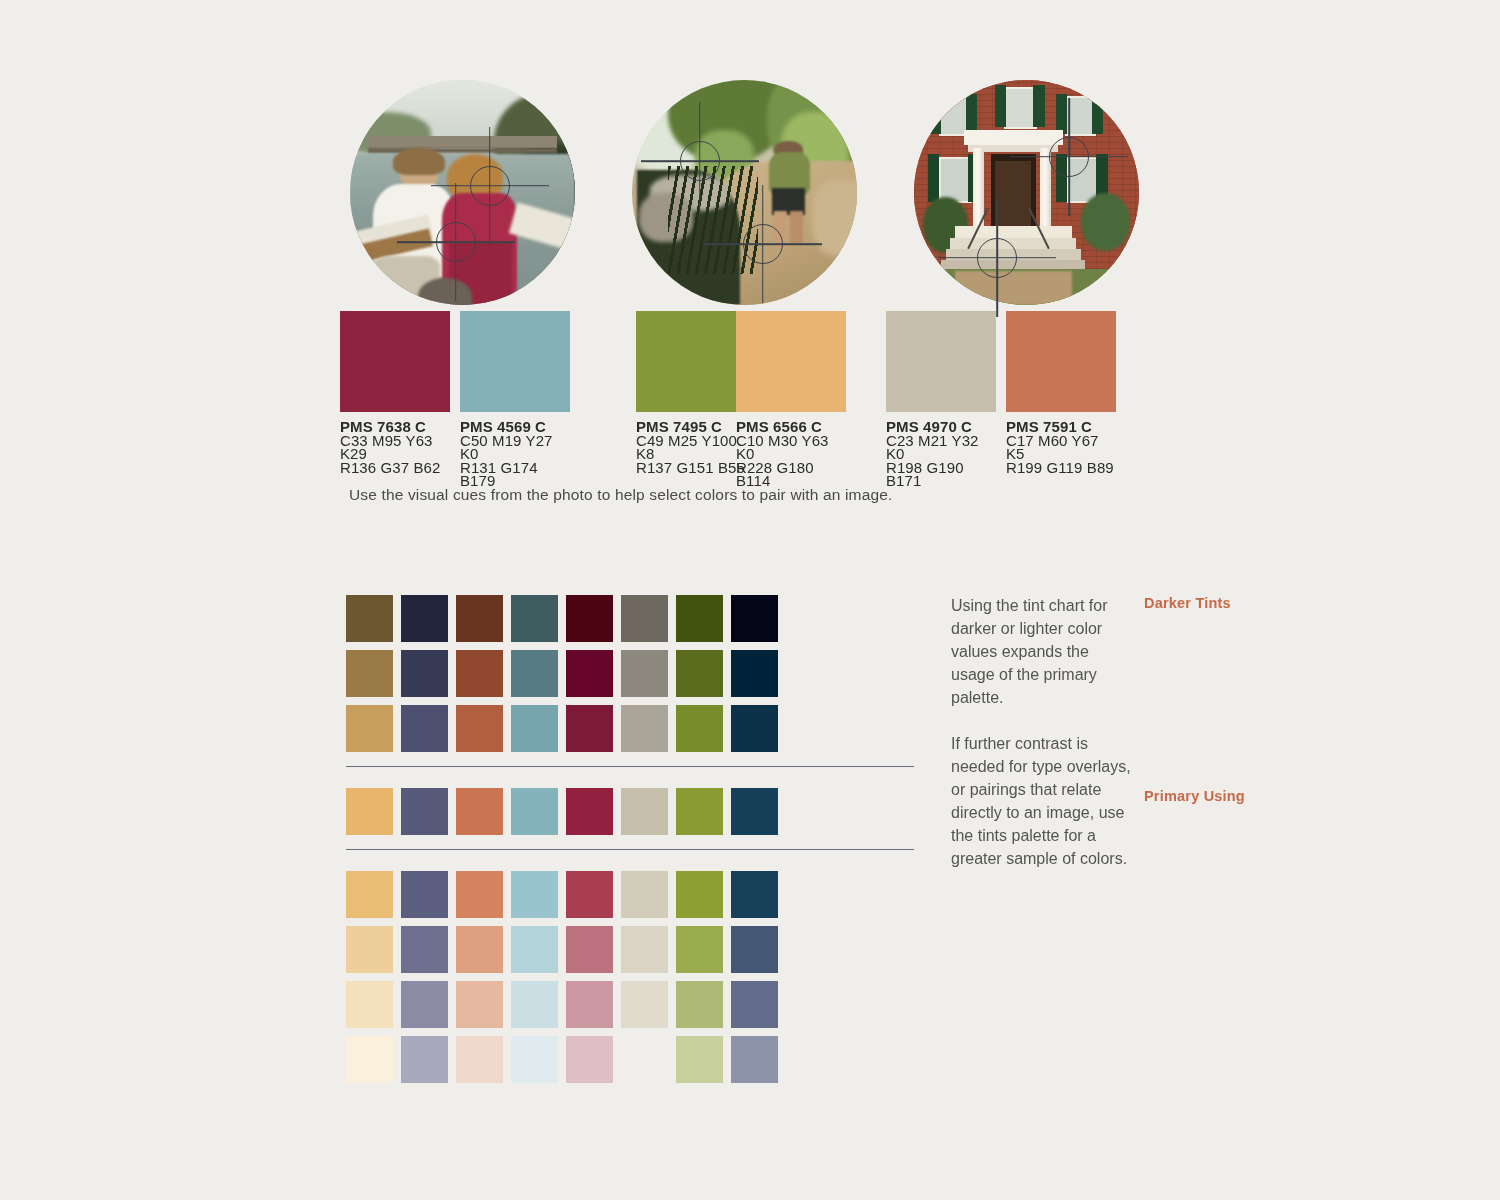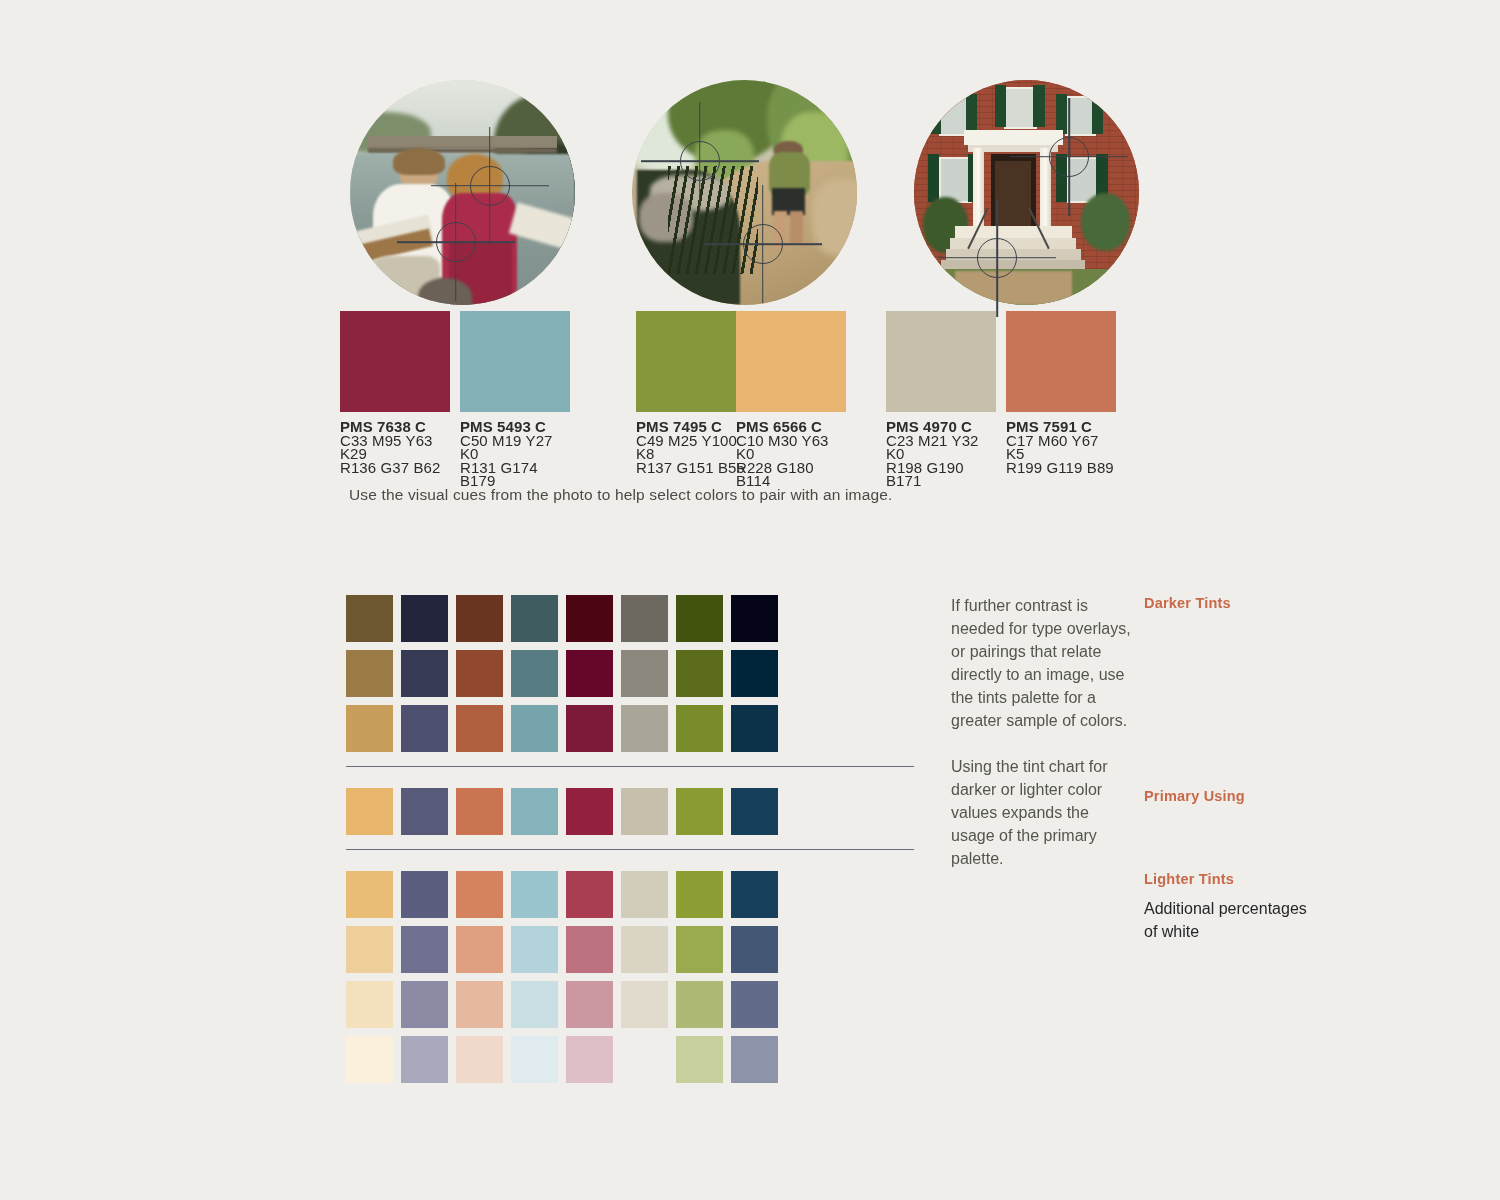--- a/index.html
+++ b/index.html
@@ -266,21 +266,21 @@
         <div class="pms-chip" style="background: rgb(140, 36, 64);"></div>
         <div class="pms-text">
           <div class="pms-name">PMS 7638 C</div>
           <div>C33 M95 Y63 K29</div>
           <div>R136 G37 B62</div>
         </div>
       </div>
       <div class="pms-item" style="left: 120px;">
         <div class="pms-chip" style="background: rgb(131, 177, 183);"></div>
         <div class="pms-text">
-          <div class="pms-name">PMS 5493 C</div>
+          <div class="pms-name">PMS 4569 C</div>
           <div>C50 M19 Y27 K0</div>
           <div>R131 G174 B179</div>
         </div>
       </div>
     </div>
     <div class="pms-group" style="left: 276px;">
       <div class="pms-item" style="left: 0px; padding-left: 20px;">
         <div class="pms-chip" style="background: rgb(134, 150, 58);"></div>
         <div class="pms-text">
           <div class="pms-name">PMS 7495 C</div>
@@ -390,22 +390,18 @@
       <div class="swatch" style="left: 330px; top: 110px; background: rgb(174, 185, 118);"></div>
       <div class="swatch" style="left: 385px; top: 110px; background: rgb(98, 107, 138);"></div>
       <div class="swatch" style="left: 0px; top: 165px; background: rgb(250, 240, 220);"></div>
       <div class="swatch" style="left: 55px; top: 165px; background: rgb(169, 169, 190);"></div>
       <div class="swatch" style="left: 110px; top: 165px; background: rgb(240, 216, 202);"></div>
       <div class="swatch" style="left: 165px; top: 165px; background: rgb(223, 235, 238);"></div>
       <div class="swatch" style="left: 220px; top: 165px; background: rgb(221, 191, 197);"></div>
       <div class="swatch" style="left: 330px; top: 165px; background: rgb(199, 207, 156);"></div>
       <div class="swatch" style="left: 385px; top: 165px; background: rgb(141, 147, 168);"></div>
     </div>
-    <div class="tint-label-block" style="top: 276px;">
-      <div class="tint-heading" style="color: rgb(200, 105, 74);">Lighter Tints</div>
-      <div class="tint-sub">Additional percentages of white</div>
-    </div>
   </div>
 
 <div id="right-copy">
+  <p>Using the tint chart for darker  or lighter color values expands the usage of the primary palette.</p>
   <p>If further contrast is needed for type overlays, or pairings that relate directly to an image, use the tints palette for a greater sample of colors.</p>
-  <p>Using the tint chart for darker  or lighter color values expands the usage of the primary palette.</p>
 </div>
 
 </body></html>

